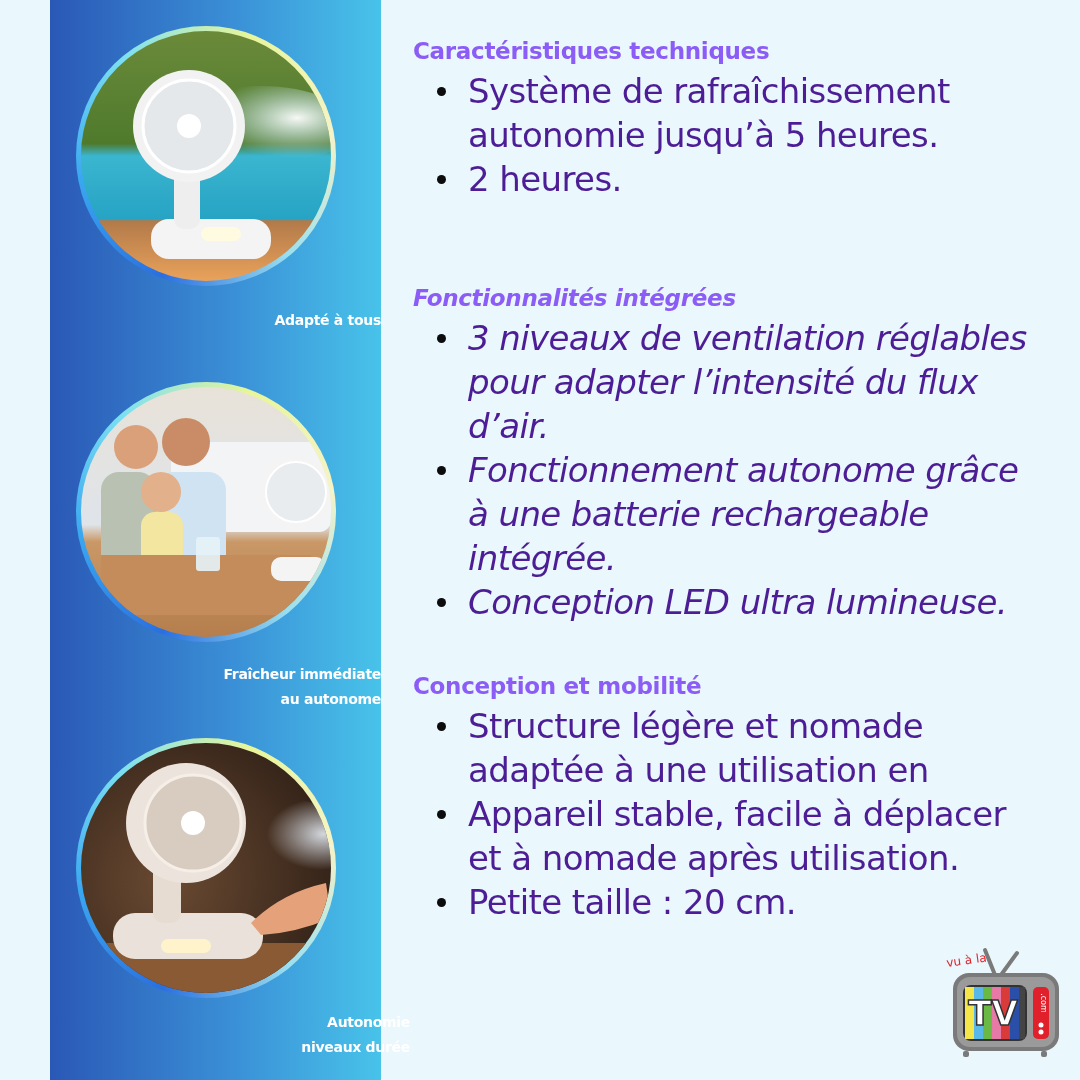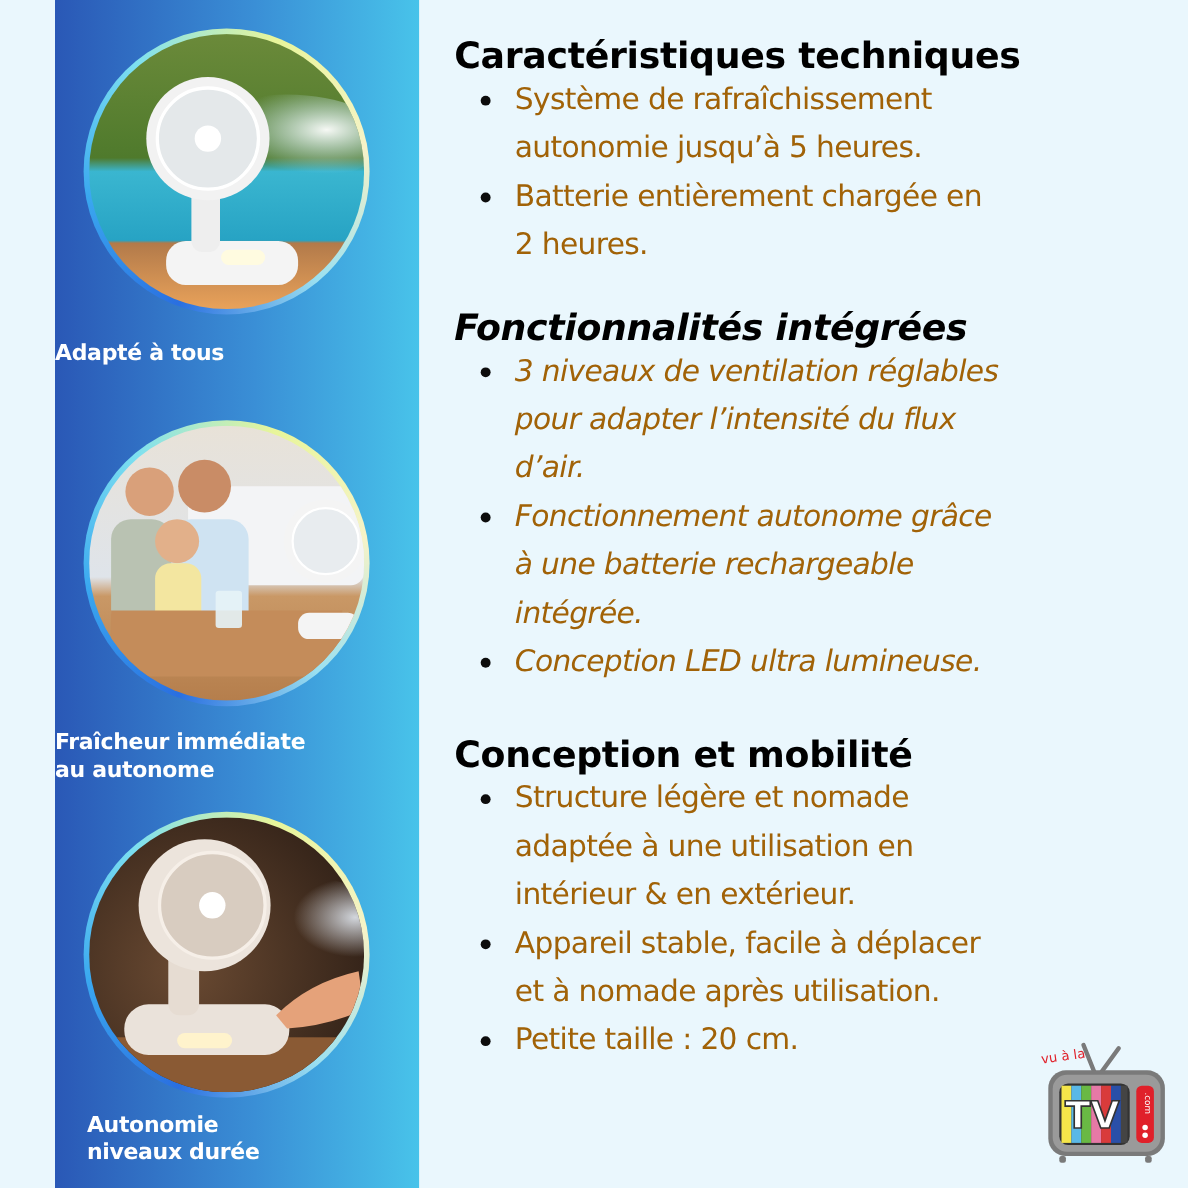--- a/index.html
+++ b/index.html
@@ -19,36 +19,36 @@
   .circle-wrap {
     position: absolute; left: 26px; width: 260px; height: 260px; border-radius: 50%;
     background: conic-gradient(from 200deg, #2a6fe0, #3aa8f0, #7de0f0, #e8f59a, #f6f3c8, #9be0f0, #2a6fe0);
   }
   .circle-inner {
     position: absolute; left: 5px; top: 5px; width: 250px; height: 250px; border-radius: 50%;
     overflow: hidden;
   }
   .scene { position: absolute; inset: 0; }
   .caption {
-    position: absolute; left: 0; width: 331px; text-align: left;
-    color: #ffffff; font-weight: bold; font-size: 20px; line-height: 25px;
+    position: absolute; left: 0; width: 331px; text-align: right;
+    color: #ffffff; font-weight: bold; font-size: 14px; line-height: 25px;
     font-family: "DejaVu Sans", sans-serif; letter-spacing: -0.3px;
   }
   .right {
     position: absolute; left: 413px; top: 0; width: 640px;
   }
   .section { position: absolute; left: 0; width: 650px; }
   .section h2 {
-    margin: 0; font-size: 33px; line-height: 36px; font-weight: bold;
-    color: #000000; font-family: "DejaVu Sans", sans-serif; letter-spacing: -0.3px;
+    margin: 0; font-size: 23px; line-height: 36px; font-weight: bold;
+    color: #8b5cf6; font-family: "DejaVu Sans", sans-serif; letter-spacing: -0.3px;
   }
   .section ul { margin: 0; padding: 0; list-style: none; }
   .section li {
     position: relative; padding-left: 55px;
-    font-size: 27px; line-height: 44px; color: #a16207;
+    font-size: 34px; line-height: 44px; color: #4c1d95;
     font-family: "DejaVu Sans", sans-serif; letter-spacing: -0.6px;
   }
   .section li .bullet {
     position: absolute; left: 24px; top: 18px; width: 9px; height: 9px; border-radius: 50%;
     background: #0c0c0c;
   }
   .logo { position: absolute; left: 945px; top: 945px; width: 120px; height: 125px; }
 </style>
 </head>
 <body>
@@ -162,21 +162,20 @@
   <div class="section" style="top:33px;">
     <h2>Caractéristiques techniques</h2>
     <ul>
       <li>
           <span class="bullet"></span>
         <div>Système de rafraîchissement</div>
         <div>autonomie jusqu’à 5 heures.</div>
       </li>
       <li>
           <span class="bullet"></span>
-        <div>Batterie entièrement chargée en</div>
         <div>2 heures.</div>
       </li>
     </ul>
   </div>
 
   <div class="section" style="top:280px;font-style:italic;">
     <h2>Fonctionnalités intégrées</h2>
     <ul>
       <li>
           <span class="bullet"></span>
@@ -197,21 +196,20 @@
     </ul>
   </div>
 
   <div class="section" style="top:668px;">
     <h2>Conception et mobilité</h2>
     <ul>
       <li>
           <span class="bullet"></span>
         <div>Structure légère et nomade</div>
         <div>adaptée à une utilisation en</div>
-        <div>intérieur &amp; en extérieur.</div>
       </li>
       <li>
           <span class="bullet"></span>
         <div>Appareil stable, facile à déplacer</div>
         <div>et à nomade après utilisation.</div>
       </li>
       <li>
           <span class="bullet"></span>
         <div>Petite taille : 20 cm.</div>
       </li>

